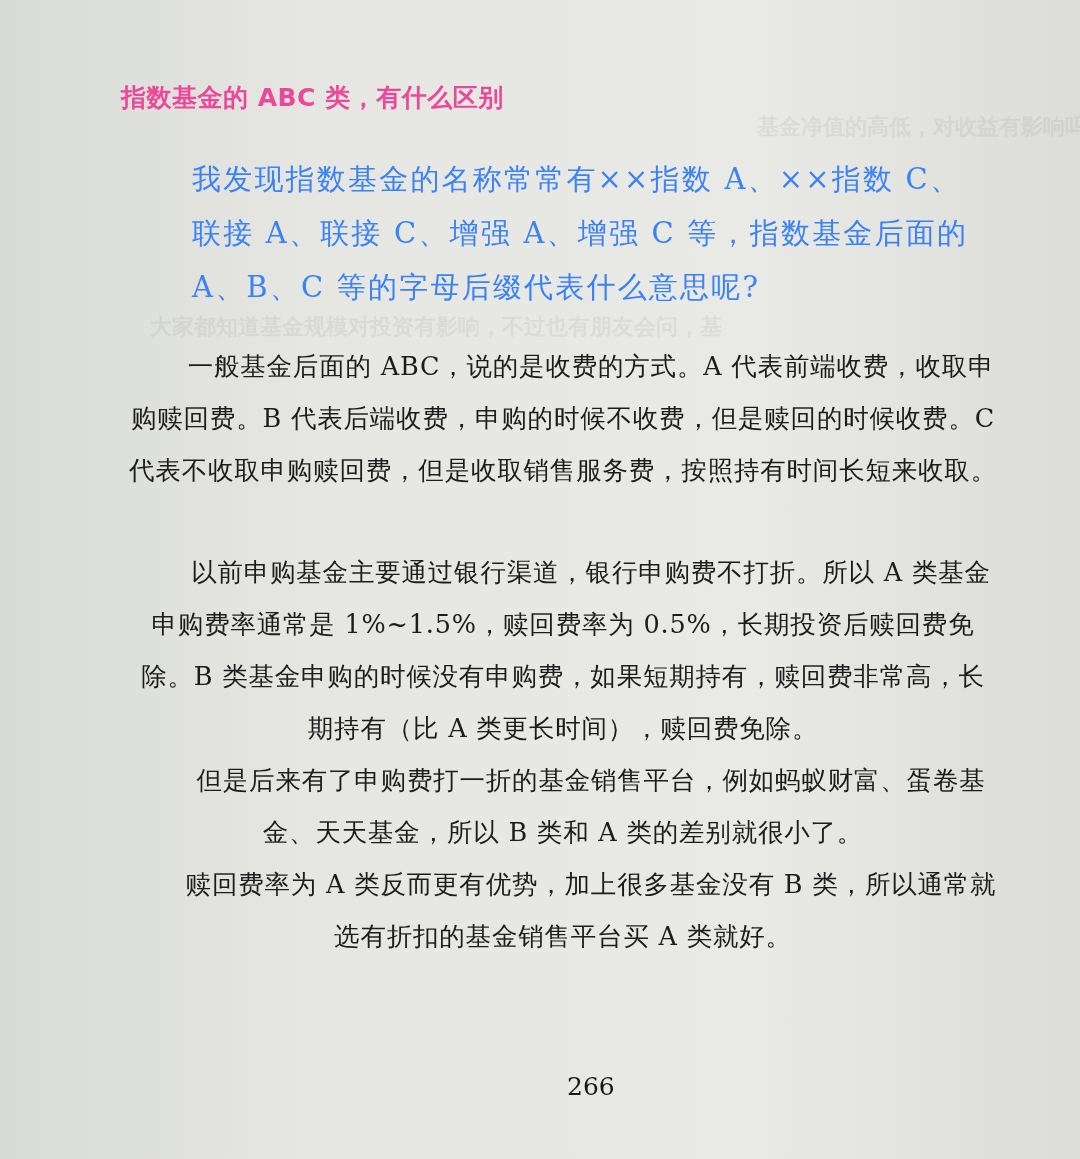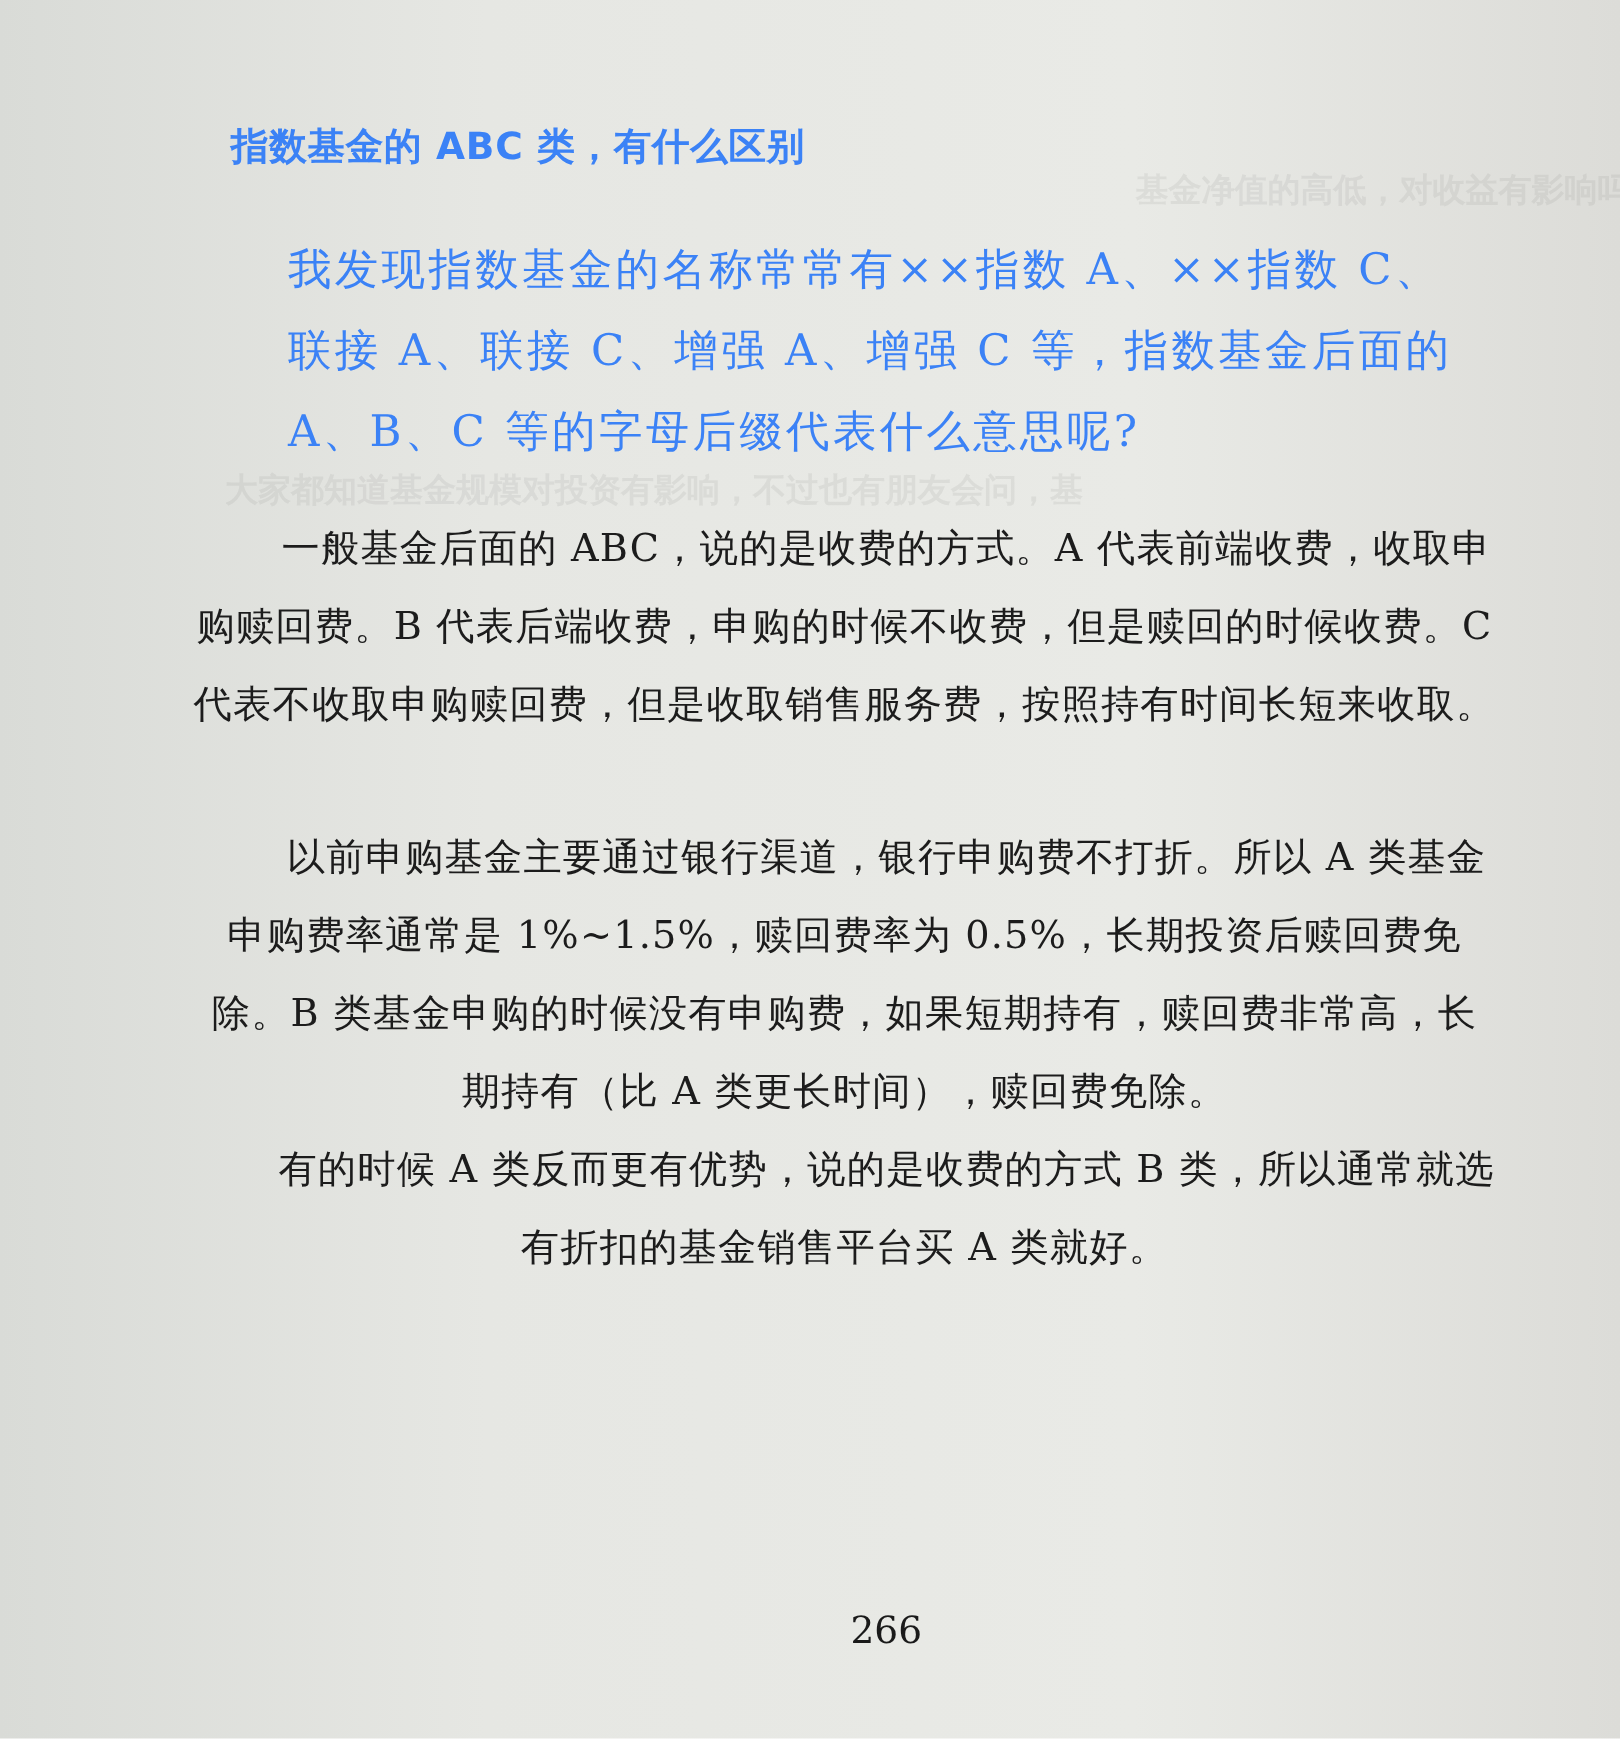--- a/index.html
+++ b/index.html
@@ -8,23 +8,23 @@
     background: linear-gradient(90deg, #d9dbd7 0%, #e6e7e3 30%, #e9eae6 70%, #dcdcd8 100%);
     position: relative;
     font-family: "DejaVu Serif", "Liberation Serif", serif;
     color: #1e1e1e;
   }
   .bleed {
     position: absolute; color: rgba(60,60,60,0.07); font-size: 22px;
     font-family: "DejaVu Sans", sans-serif; font-weight: bold; white-space: nowrap;
   }
   .title {
-    position: absolute; left: 154px; top: 64px;
+    position: absolute; left: 121px; top: 64px;
     font-family: "DejaVu Sans", "Liberation Sans", sans-serif;
-    font-size: 25px; font-weight: bold; color: #3b82f6; letter-spacing: 0.5px;
+    font-size: 25px; font-weight: bold; color: #ec4899; letter-spacing: 0.5px;
   }
   .question {
     position: absolute; left: 192px; top: 152px; width: 790px;
     font-size: 29px; line-height: 54px; letter-spacing: 2.2px; color: #3b82f6;
   }
   .question p { margin: 0; }
   .body-text {
     position: absolute; left: 128px; width: 870px;
     font-size: 25.5px; line-height: 52px; letter-spacing: 0.8px; color: #1c1c1c; text-align: center;
   }
@@ -47,16 +47,17 @@
 <div class="question">
   <p>我发现指数基金的名称常常有××指数 A、××指数 C、联接 A、联接 C、增强 A、增强 C 等，指数基金后面的 A、B、C 等的字母后缀代表什么意思呢?</p>
 </div>
 
 <div class="body-text p1">
   <p>一般基金后面的 ABC，说的是收费的方式。A 代表前端收费，收取申购赎回费。B 代表后端收费，申购的时候不收费，但是赎回的时候收费。C 代表不收取申购赎回费，但是收取销售服务费，按照持有时间长短来收取。</p>
 </div>
 
 <div class="body-text p2">
   <p>以前申购基金主要通过银行渠道，银行申购费不打折。所以 A 类基金申购费率通常是 1%~1.5%，赎回费率为 0.5%，长期投资后赎回费免除。B 类基金申购的时候没有申购费，如果短期持有，赎回费非常高，长期持有（比 A 类更长时间），赎回费免除。</p>
-  <p>有的时候 A 类反而更有优势，说的是收费的方式 B 类，所以通常就选有折扣的基金销售平台买 A 类就好。</p>
+  <p>但是后来有了申购费打一折的基金销售平台，例如蚂蚁财富、蛋卷基金、天天基金，所以 B 类和 A 类的差别就很小了。</p>
+  <p>赎回费率为 A 类反而更有优势，加上很多基金没有 B 类，所以通常就选有折扣的基金销售平台买 A 类就好。</p>
 </div>
 
 <div class="page-number">266</div>
 
 </body></html>

